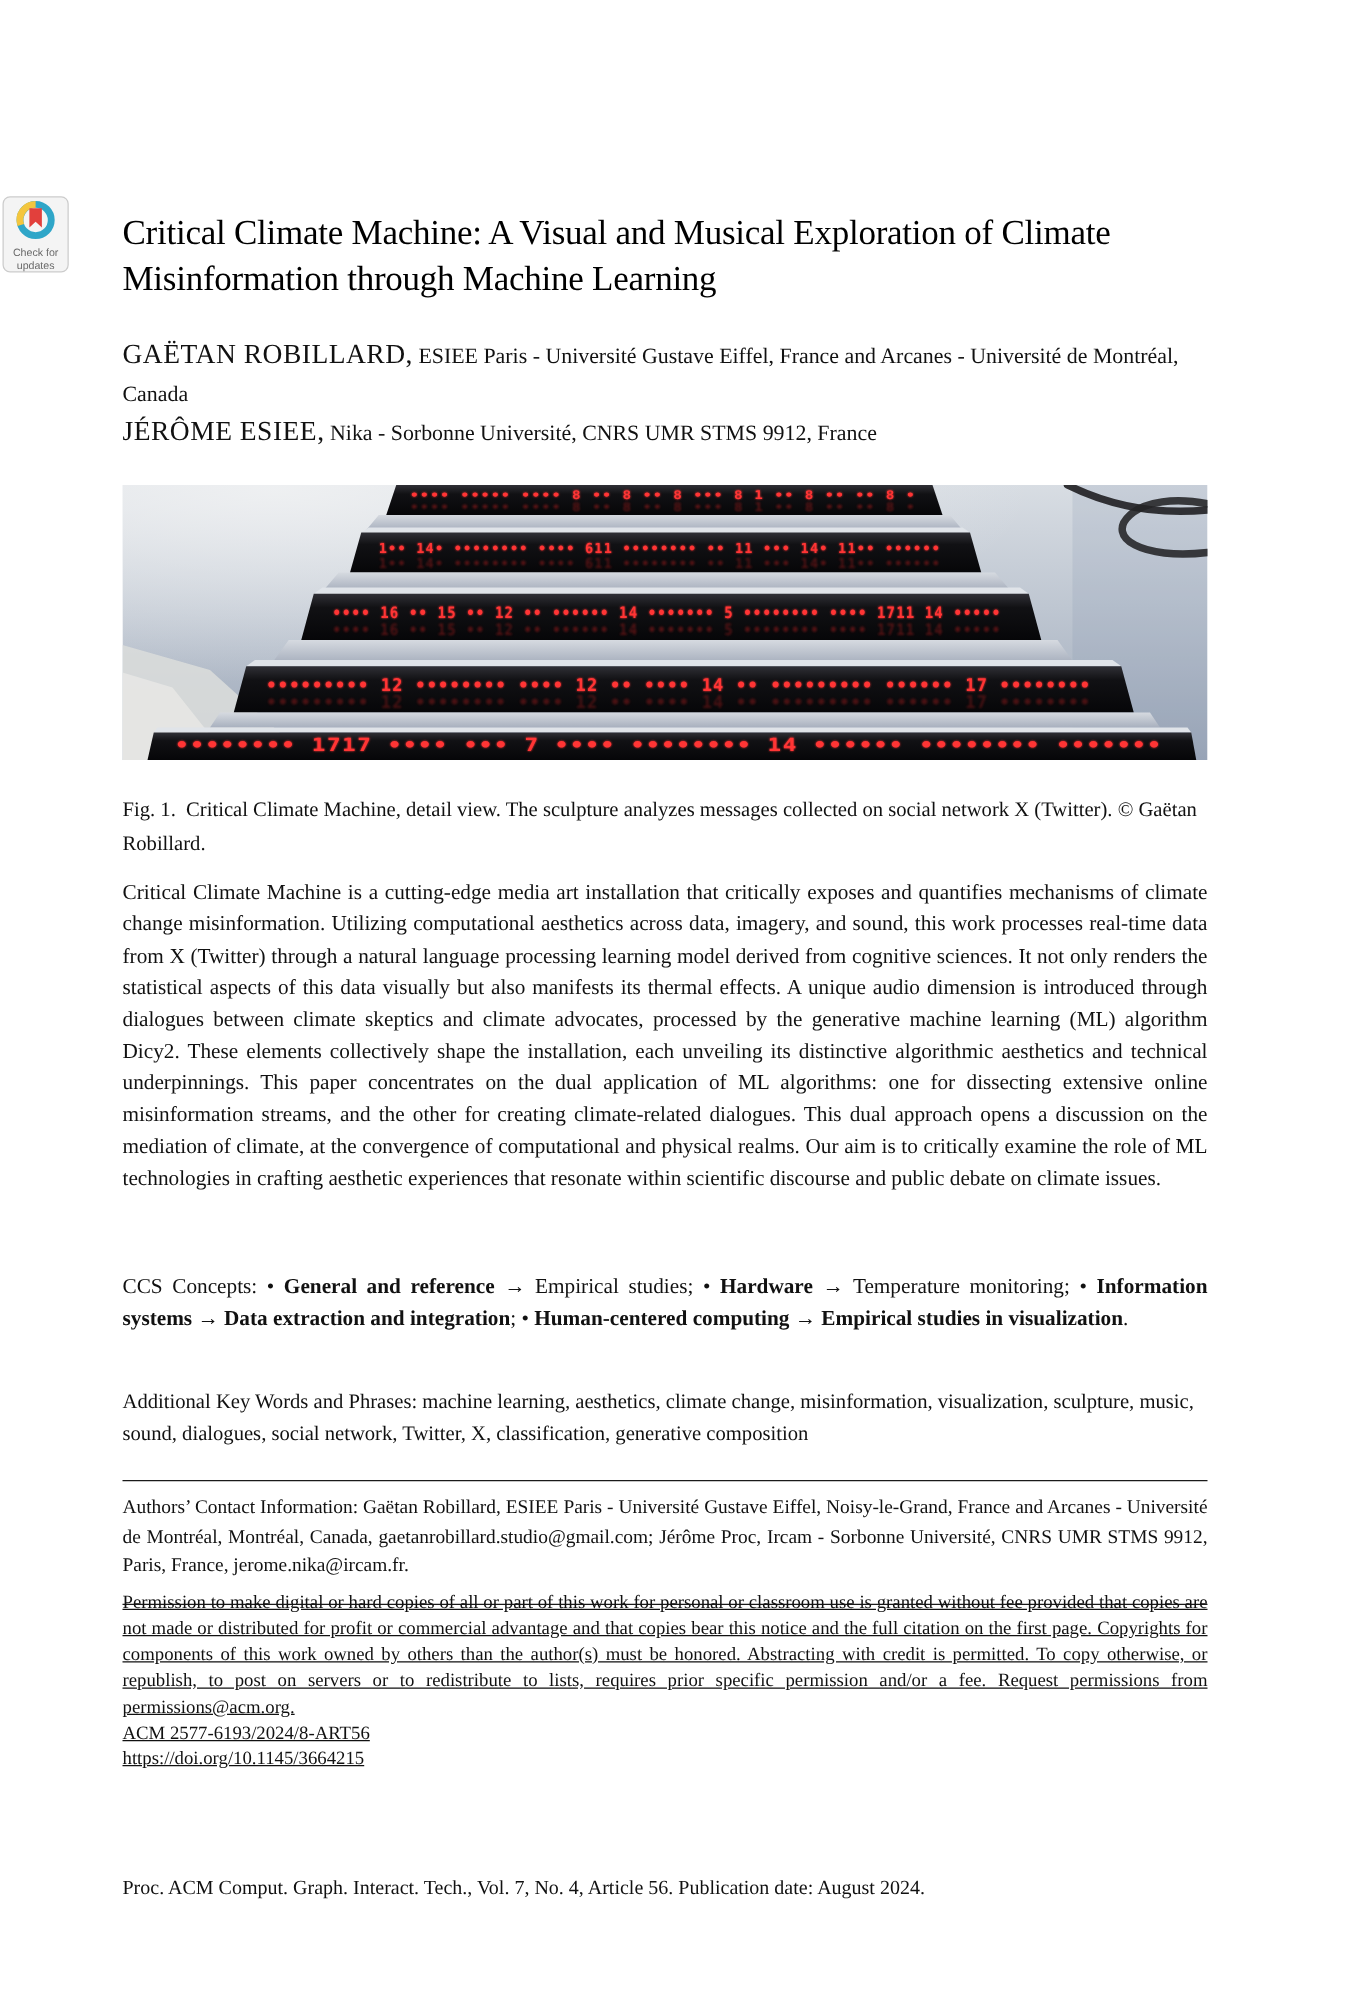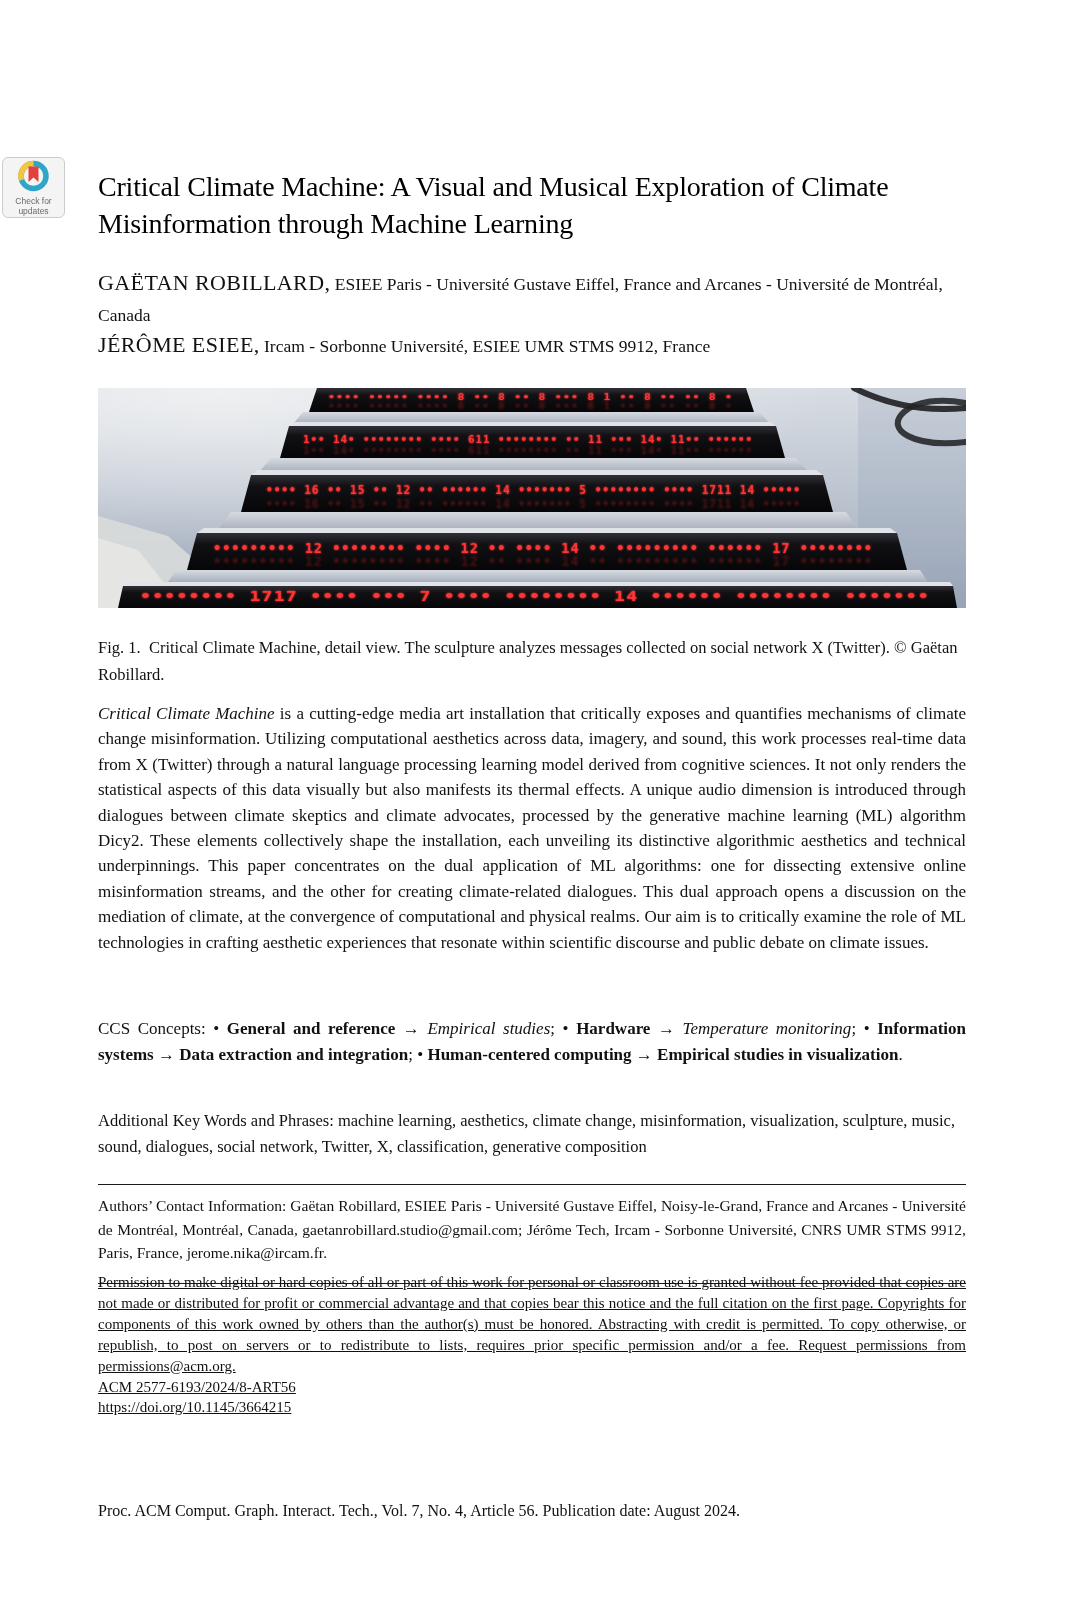--- a/index.html
+++ b/index.html
@@ -1,42 +1,42 @@
 <!DOCTYPE html>
 <html lang="en"><head>
 <meta charset="utf-8">
 <style>
   html,body{margin:0;padding:0;background:#ffffff;}
   .page{position:relative;width:1084px;height:1608px;background:#fff;
         font-family:"Liberation Serif",serif;color:#111;overflow:hidden;}
   .block{position:absolute;left:98px;width:868px;}
 
   
-  .badge{position:absolute;left:2px;top:157px;width:63px;height:61px;
+  .badge{position:absolute;left:2px;top:157px;width:53px;height:61px;
          background:#f4f4f4;border:1px solid #cccccc;border-radius:6px;
          box-sizing:border-box;text-align:center;cursor:pointer;}
   .badge-text{font-family:"Liberation Sans",sans-serif;font-size:8.5px;line-height:9.5px;
               color:#6a6a6a;margin-top:1px;}
 
   
   .title{top:168px;font-size:28px;font-weight:normal;line-height:37px;color:#000;letter-spacing:-0.2px;}
   .authors{top:268px;font-size:17.5px;line-height:30.5px;}
   .authors p{margin:0;}
   .author-name{font-size:22px;letter-spacing:0.4px;}
 
   
   .figure{top:388px;height:220px;}
   .caption{top:634px;font-size:16.5px;line-height:27px;white-space:pre-wrap;}
 
   
   .para{margin:0;text-align:justify;}
   .abstract{top:701px;font-size:17px;line-height:25.4px;}
   .ccs{top:1016px;font-size:17px;line-height:26px;}
   .keywords{top:1108px;font-size:16.5px;line-height:26px;text-align:left;}
-  .i{font-style:italic;}
+  .i{}
   .b{font-weight:bold;}
 
   .rule{position:absolute;left:98px;width:868px;height:1.4px;background:#1a1a1a;}
   .rule1{top:1184px;}
   .rule2{top:1283px;}
 
   .contact{top:1194px;font-size:15.5px;line-height:23.5px;}
   .permission{top:1272px;font-size:15px;line-height:20.9px;text-decoration:underline;}
   .perm-sub{text-align:left;}
 
@@ -56,21 +56,21 @@
     <div class="badge-text">
       <div>Check for</div>
       <div>updates</div>
     </div>
   </div>
 
   <div class="block title">Critical Climate Machine: A Visual and Musical Exploration of Climate Misinformation through Machine Learning</div>
 
   <div class="block authors">
     <p><span class="author-name">GAËTAN ROBILLARD,</span><span> ESIEE Paris - Université Gustave Eiffel, France and Arcanes - Université de Montréal, Canada</span></p>
-    <p><span class="author-name">JÉRÔME ESIEE,</span><span> Ircam - Sorbonne Université, ESIEE UMR STMS 9912, France</span></p>
+    <p><span class="author-name">JÉRÔME ESIEE,</span><span> Nika - Sorbonne Université, CNRS UMR STMS 9912, France</span></p>
   </div>
 
   <div class="block figure">
     <svg width="868" height="220" viewBox="0 0 868 220">
       <defs>
         <linearGradient id="bgGrad" x1="0" y1="0" x2="0" y2="1">
           <stop offset="0" stop-color="#d8dde3"></stop>
           <stop offset="0.45" stop-color="#bec6d1"></stop>
           <stop offset="1" stop-color="#9da8b9"></stop>
         </linearGradient>
@@ -151,21 +151,21 @@
 
   <div class="block caption">Fig. 1.  Critical Climate Machine, detail view. The sculpture analyzes messages collected on social network X (Twitter). © Gaëtan Robillard.</div>
 
   <p class="block para abstract"><span class="i">Critical Climate Machine</span><span> is a cutting-edge media art installation that critically exposes and quantifies mechanisms of climate change misinformation. Utilizing computational aesthetics across data, imagery, and sound, this work processes real-time data from X (Twitter) through a natural language processing learning model derived from cognitive sciences. It not only renders the statistical aspects of this data visually but also manifests its thermal effects. A unique audio dimension is introduced through dialogues between climate skeptics and climate advocates, processed by the generative machine learning (ML) algorithm Dicy2. These elements collectively shape the installation, each unveiling its distinctive algorithmic aesthetics and technical underpinnings. This paper concentrates on the dual application of ML algorithms: one for dissecting extensive online misinformation streams, and the other for creating climate-related dialogues. This dual approach opens a discussion on the mediation of climate, at the convergence of computational and physical realms. Our aim is to critically examine the role of ML technologies in crafting aesthetic experiences that resonate within scientific discourse and public debate on climate issues.</span></p>
 
   <p class="block para ccs"><span>CCS Concepts: • </span><span class="b">General and reference</span><span> → </span><span class="i">Empirical studies</span><span>; • </span><span class="b">Hardware</span><span> → </span><span class="i">Temperature monitoring</span><span>; • </span><span class="b">Information systems</span><span> → </span><span class="b">Data extraction and integration</span><span>; • </span><span class="b">Human-centered computing</span><span> → </span><span class="b">Empirical studies in visualization</span><span>.</span></p>
 
   <p class="block para keywords">Additional Key Words and Phrases: machine learning, aesthetics, climate change, misinformation, visualization, sculpture, music, sound, dialogues, social network, Twitter, X, classification, generative composition</p>
 
   <div class="rule rule1"></div>
-  <p class="block para contact">Authors’ Contact Information: Gaëtan Robillard, ESIEE Paris - Université Gustave Eiffel, Noisy-le-Grand, France and Arcanes - Université de Montréal, Montréal, Canada, gaetanrobillard.studio@gmail.com; Jérôme Tech, Ircam - Sorbonne Université, CNRS UMR STMS 9912, Paris, France, jerome.nika@ircam.fr.</p>
+  <p class="block para contact">Authors’ Contact Information: Gaëtan Robillard, ESIEE Paris - Université Gustave Eiffel, Noisy-le-Grand, France and Arcanes - Université de Montréal, Montréal, Canada, gaetanrobillard.studio@gmail.com; Jérôme Proc, Ircam - Sorbonne Université, CNRS UMR STMS 9912, Paris, France, jerome.nika@ircam.fr.</p>
 
   <div class="rule rule2"></div>
   <div class="block permission">
     <p class="para">Permission to make digital or hard copies of all or part of this work for personal or classroom use is granted without fee provided that copies are not made or distributed for profit or commercial advantage and that copies bear this notice and the full citation on the first page. Copyrights for components of this work owned by others than the author(s) must be honored. Abstracting with credit is permitted. To copy otherwise, or republish, to post on servers or to redistribute to lists, requires prior specific permission and/or a fee. Request permissions from permissions@acm.org.</p>
     <div class="perm-sub">ACM 2577-6193/2024/8-ART56</div>
     <div class="perm-sub">https://doi.org/10.1145/3664215</div>
   </div>
 
   <div class="block footer">Proc. ACM Comput. Graph. Interact. Tech., Vol. 7, No. 4, Article 56. Publication date: August 2024.</div>
 

